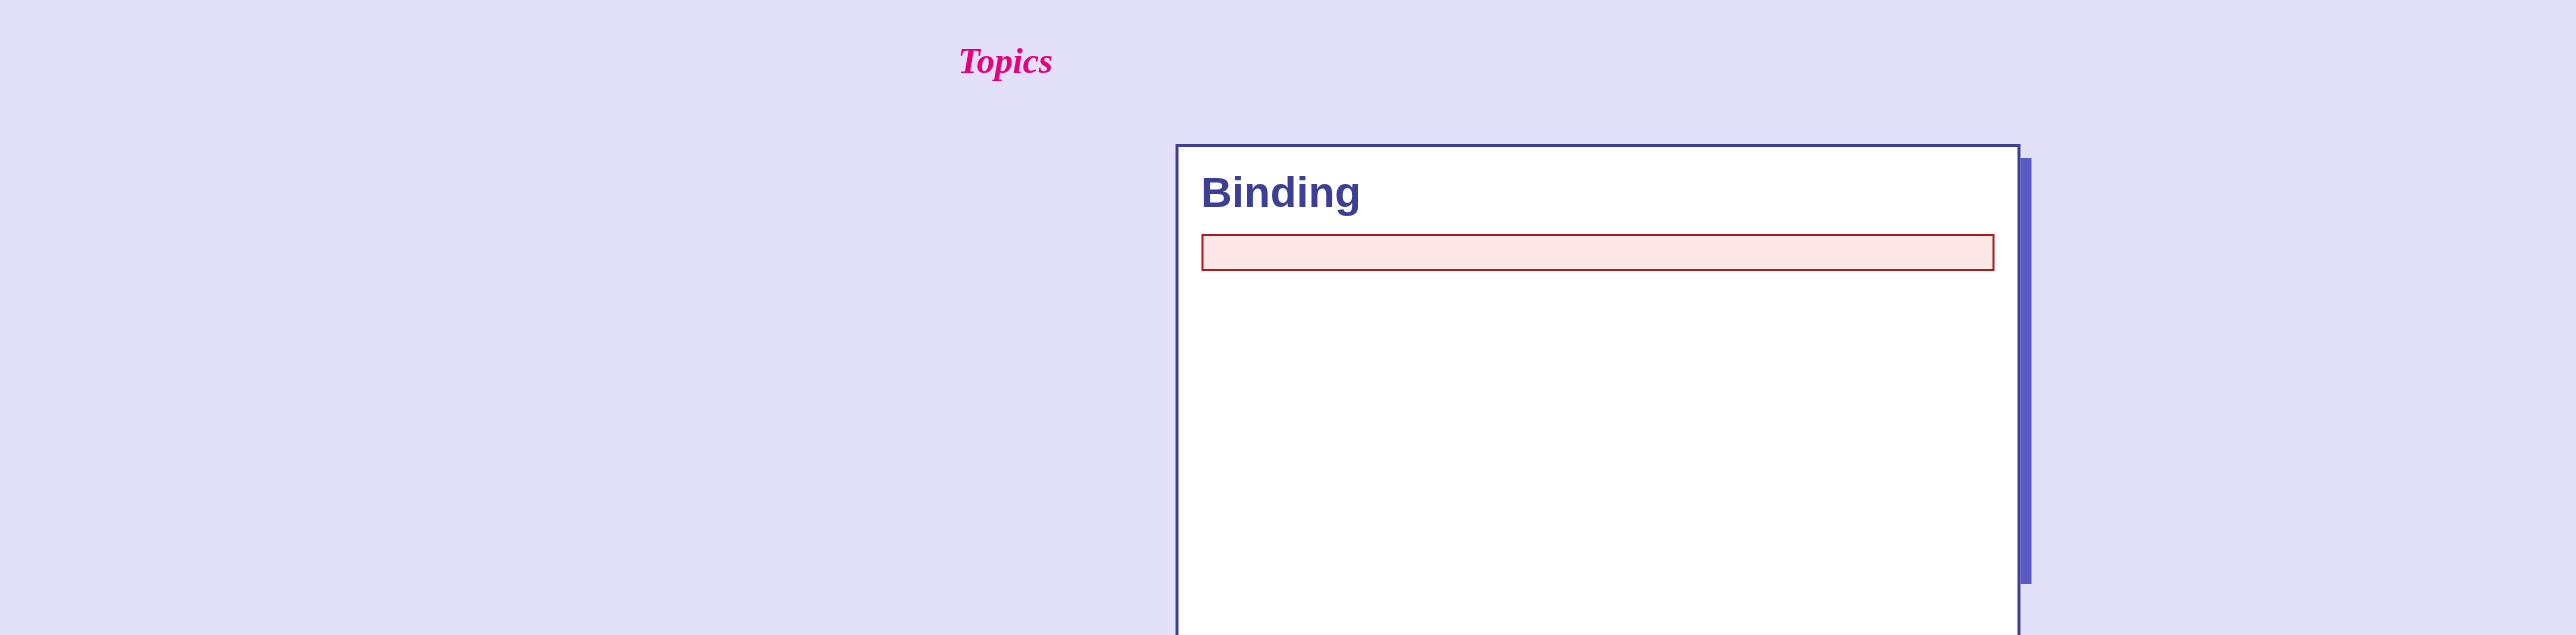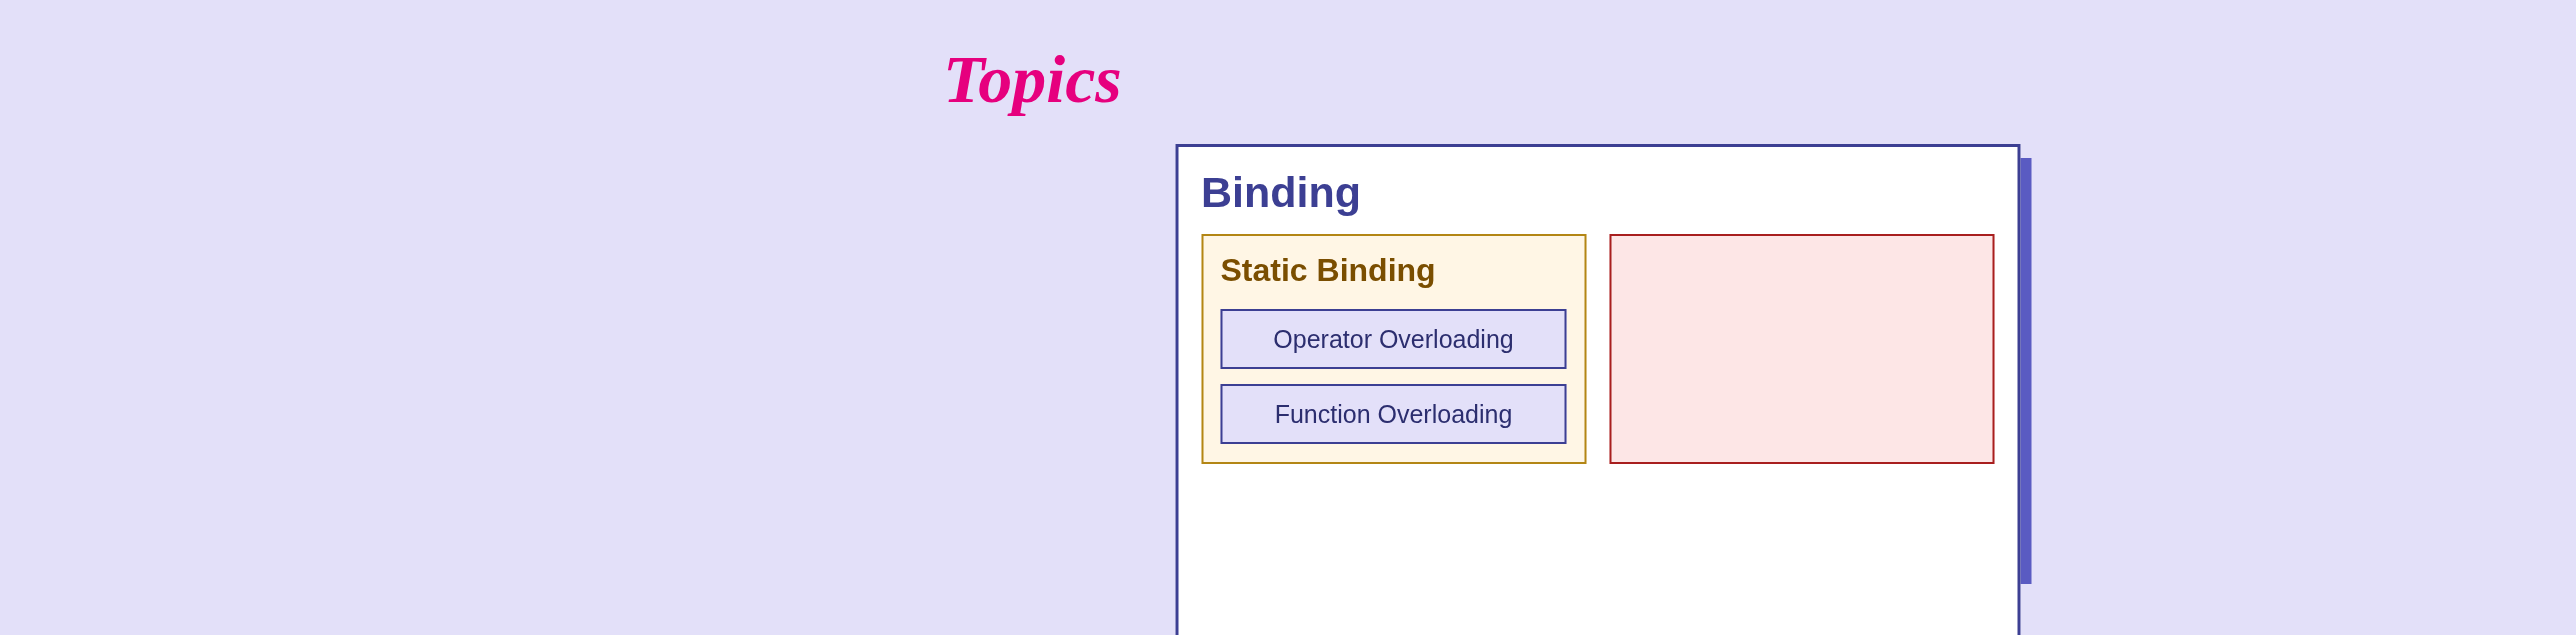--- a/index.html
+++ b/index.html
@@ -27,24 +27,24 @@
   }
   .logo-scaler {
     font-family: Arial, sans-serif;
     font-weight: 900;
     font-size: 31px;
     letter-spacing: 9.3px;
     color: #0a0a0a;
   }
   .logo-topics {
     font-family: "Brush Script MT", cursive;
-    font-size: 68px;
+    font-size: 36px;
     color: #e6007e;
     margin-top: -12.4px;
-    margin-left: 0;
+    margin-left: 15px;
     font-style: italic;
     font-weight: 600;
   }
   .main-box-shadow {
     position: absolute;
     left: 1186px;
     top: 158px;
     width: 845px;
     height: 426px;
     background: #5a5bc2;
@@ -107,23 +107,18 @@
 
 <div class="canvas">
   <div class="logo">
     <div class="logo-topics">Topics</div>
   </div>
 
   <div class="main-box-shadow"></div>
   <div class="main-box">
     <div class="main-title">Binding</div>
     <div class="columns">
-      <div class="col col-static">
-        <div class="col-title">Static Binding</div>
-        <div class="item">Operator Overloading</div>
-        <div class="item">Function Overloading</div>
-      </div>
       <div class="col col-dynamic">
       </div>
     </div>
   </div>
 </div>
 
 
 </body></html>

